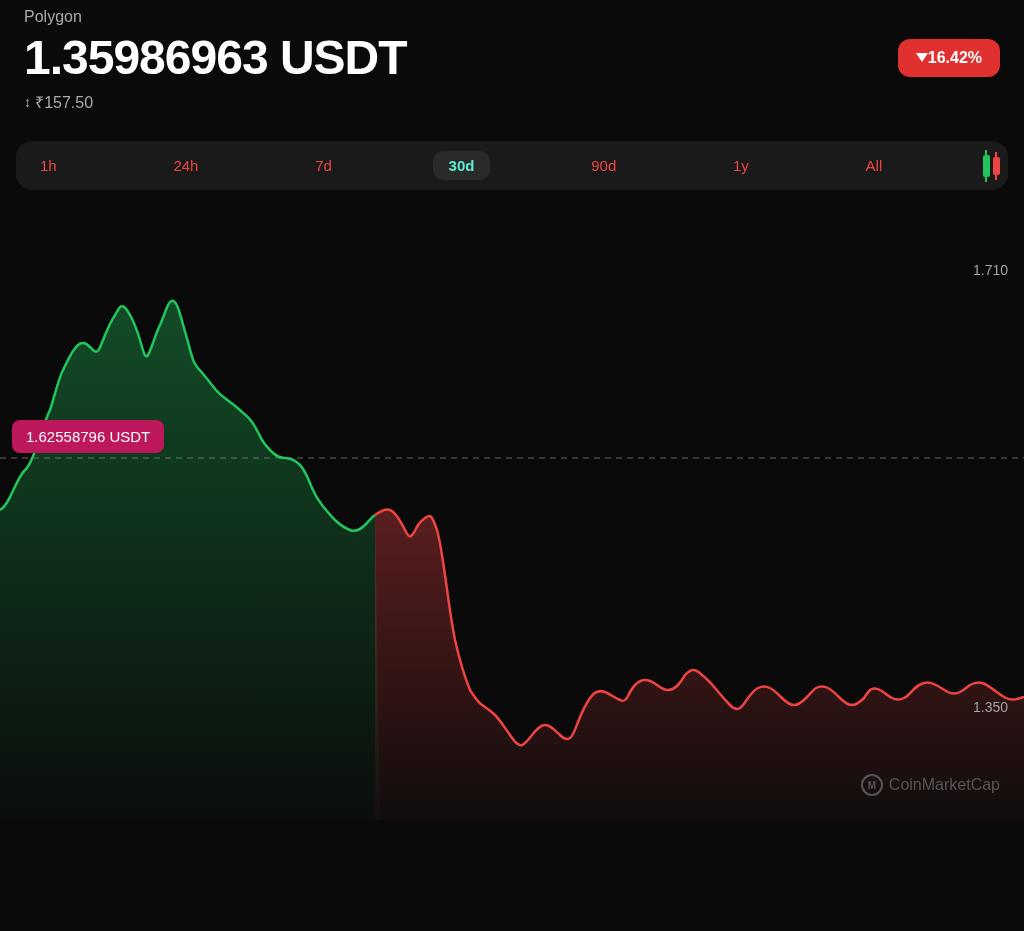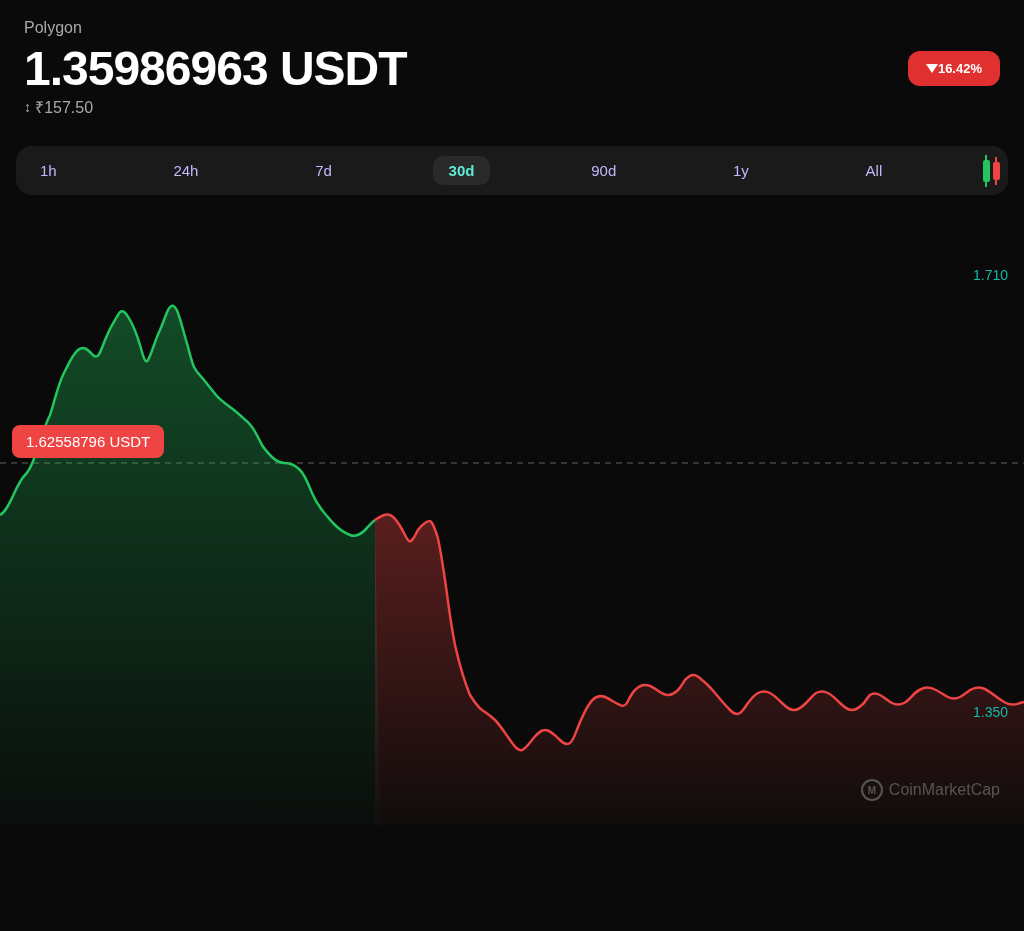--- a/index.html
+++ b/index.html
@@ -6,45 +6,46 @@
     body {
       background: #0a0a0a;
       color: #fff;
       font-family: -apple-system, BlinkMacSystemFont, 'Segoe UI', sans-serif;
       width: 1024px;
       height: 931px;
       overflow: hidden;
       position: relative;
     }
     .header {
-      padding: 19px 24px 12px 24px;
+      padding: 8px 24px 12px 24px;
     }
     .coin-name {
       color: #aaa;
       font-size: 16px;
       font-weight: 500;
       margin-bottom: 4px;
     }
     .price-row {
       display: flex;
       align-items: center;
       justify-content: space-between;
+      margin-bottom: 6px;
     }
     .price-main {
       font-size: 48px;
       font-weight: 700;
       color: #fff;
       letter-spacing: -1px;
     }
     .change-badge {
       background: #e03030;
       color: #fff;
       border-radius: 12px;
       padding: 10px 18px;
-      font-size: 13px;
+      font-size: 16px;
       font-weight: 600;
       display: flex;
       align-items: center;
     }
     .change-badge .arrow-down {
       width: 0;
       height: 0;
       border-left: 6px solid transparent;
       border-right: 6px solid transparent;
       border-top: 9px solid #fff;
@@ -65,21 +66,21 @@
     .timeframe-bar {
       background: #1a1a1a;
       border-radius: 16px;
       margin: 0 16px 0 16px;
       padding: 10px 8px;
       display: flex;
       align-items: center;
       justify-content: space-between;
     }
     .tf-item {
-      color: #c4b5fd;
+      color: #ef4444;
       font-size: 15px;
       font-weight: 500;
       padding: 6px 16px;
       border-radius: 10px;
       cursor: pointer;
     }
     .tf-item.active {
       background: #2a2a2a;
       color: #5eead4;
       font-weight: 700;
@@ -149,35 +150,35 @@
       height: 620px;
       margin-top: 10px;
     }
     .chart-svg {
       width: 100%;
       height: 100%;
     }
     .price-label-right {
       position: absolute;
       right: 16px;
-      color: #14b8a6;
+      color: #a3a3a3;
       font-size: 14px;
     }
     .price-label-1710 {
       top: 62px;
     }
     .price-label-1350 {
       bottom: 105px;
       margin-left: 20px;
     }
     .tooltip-box {
       position: absolute;
       left: 12px;
       top: 220px;
-      background: #ef4444;
+      background: #be185d;
       color: #fff;
       padding: 8px 14px;
       border-radius: 8px;
       font-size: 15px;
       font-weight: 500;
       white-space: nowrap;
     }
     .watermark {
       position: absolute;
       bottom: 24px;

